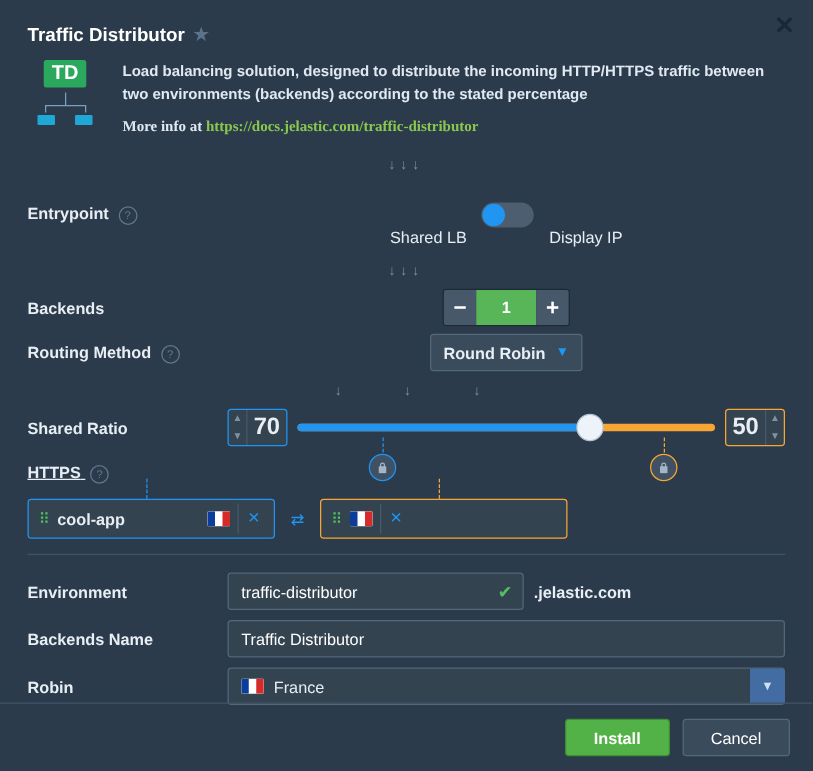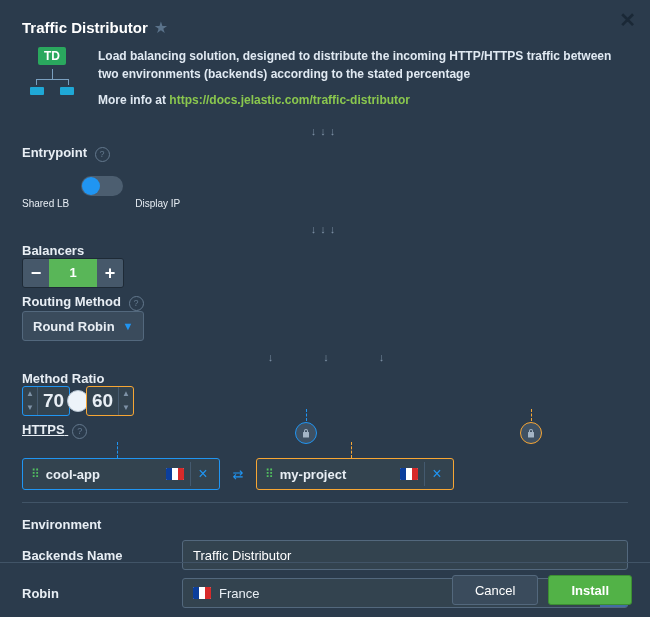--- a/index.html
+++ b/index.html
@@ -47,21 +47,21 @@
 }
 .td-icon {
   width: 60px;
   flex-shrink: 0;
   text-align: center;
 }
 .td-badge {
   display: inline-block;
   background: #2aa85e;
   color: #fff;
-  font-size: 12px;
+  font-size: 16px;
   font-weight: 700;
   padding: 2px 6px;
   border-radius: 2px;
   margin-bottom: 4px;
 }
 .td-tree {
   position: relative;
   width: 56px;
   height: 30px;
   margin: 0 auto;
@@ -83,41 +83,41 @@
 .desc-text {
   margin-left: 16px;
   font-size: 12px;
   line-height: 1.5;
   color: #e0e9f2;
   font-weight: 700;
 }
 .more-info {
   margin-top: 8px;
   font-size: 12px;
+  font-family: Liberation Serif, serif;
 }
 .more-info a {
   color: #8ac74e;
   text-decoration: none;
 }
 .body {
   padding: 0 22px;
 }
 .arrows-row {
   text-align: center;
   color: #7e92a6;
   font-size: 11px;
   letter-spacing: 4px;
   padding: 8px 0 2px;
 }
 .row {
   display: flex;
-  align-items: flex-start;
+  align-items: center;
   min-height: 30px;
   margin: 6px 0;
-  flex-direction: column;
 }
 .row .label {
   width: 160px;
   flex-shrink: 0;
   font-size: 13px;
   color: #e8eef4;
   font-weight: 700;
 }
 .help-q {
   display: inline-block;
@@ -133,21 +133,21 @@
   font-weight: normal;
 }
 .row .control {
   flex: 1;
   display: flex;
   justify-content: center;
   align-items: center;
 }
 
 .toggle-wrap { display: flex; align-items: center; gap: 12px; }
-.toggle-label { font-size: 10px; margin-top: 36px; }
+.toggle-label { font-size: 13px; margin-top: 36px; }
 .toggle {
   width: 42px;
   height: 20px;
   background: #4c5e70;
   border-radius: 10px;
   position: relative;
   cursor: pointer;
 }
 .toggle .knob {
   width: 18px; height: 18px;
@@ -480,21 +480,21 @@
               <div class="knob"></div>
             </div>
           <span class="toggle-label">Display IP</span>
         </div>
       </div>
     </div>
 
     <div class="arrows-row">↓↓↓</div>
 
     <div class="row">
-      <div class="label">Balancers</div>
+      <div class="label">Backends</div>
       <div class="control">
         <div class="stepper">
           <button>−</button>
           <div class="val">1</div>
           <button>+</button>
         </div>
       </div>
     </div>
 
     <div class="row">
@@ -506,35 +506,35 @@
         <div class="select-look">
           <span>Round Robin</span>
           <span class="caret">▼</span>
         </div>
       </div>
     </div>
 
     <div class="mini-arrows">↓↓↓</div>
 
     <div class="row">
-      <div class="label">Method Ratio</div>
+      <div class="label">Shared Ratio</div>
       <div class="ratio-wrap">
         <div class="ratio-box left">
           <div class="spinner">
               <span>▲</span>
               <span>▼</span>
             </div>
           <div class="num">70</div>
         </div>
         <div class="slider-track">
           <div class="slider-fill"></div>
           <div class="slider-handle"></div>
         </div>
         <div class="ratio-box right">
-          <div class="num">60</div>
+          <div class="num">50</div>
           <div class="spinner">
               <span>▲</span>
               <span>▼</span>
             </div>
         </div>
       </div>
     </div>
 
     <div class="row lock-row">
       <div class="label">
@@ -561,31 +561,37 @@
           <div class="chip-line left"></div>
           <span class="chip-ico">⠿</span>
           <span class="chip-text">cool-app</span>
           <span class="flag"></span>
           <span class="chip-x">×</span>
         </div>
         <div class="swap-arrows">⇄</div>
         <div class="backend-chip right">
           <div class="chip-line right"></div>
           <span class="chip-ico">⠿</span>
-          <span class="chip-text">my-project</span>
           <span class="flag"></span>
           <span class="chip-x">×</span>
         </div>
       </div>
     </div>
 
     <div class="divider"></div>
 
     <div class="row-form">
       <div class="label">Environment</div>
+      <div class="c">
+        <div class="text-input" style="max-width: 235px;">
+          <input value="traffic-distributor" style="">
+          <span class="tick">✔</span>
+        </div>
+        <span class="suffix">.jelastic.com</span>
+      </div>
     </div>
 
     <div class="row-form">
       <div class="label">Backends Name</div>
       <div class="c">
         <div class="text-input">
           <input value="Traffic Distributor" style="">
         </div>
       </div>
     </div>
@@ -596,16 +602,16 @@
         <div class="region-select">
           <span class="flag" style="margin-right:8px;"></span>
           <span class="text">France</span>
           <span class="region-caret">▼</span>
         </div>
       </div>
     </div>
   </div>
 
   <div class="footer">
+    <button class="btn primary">Install</button>
     <button class="btn">Cancel</button>
-    <button class="btn primary">Install</button>
   </div>
 </div>
 
 </body></html>

